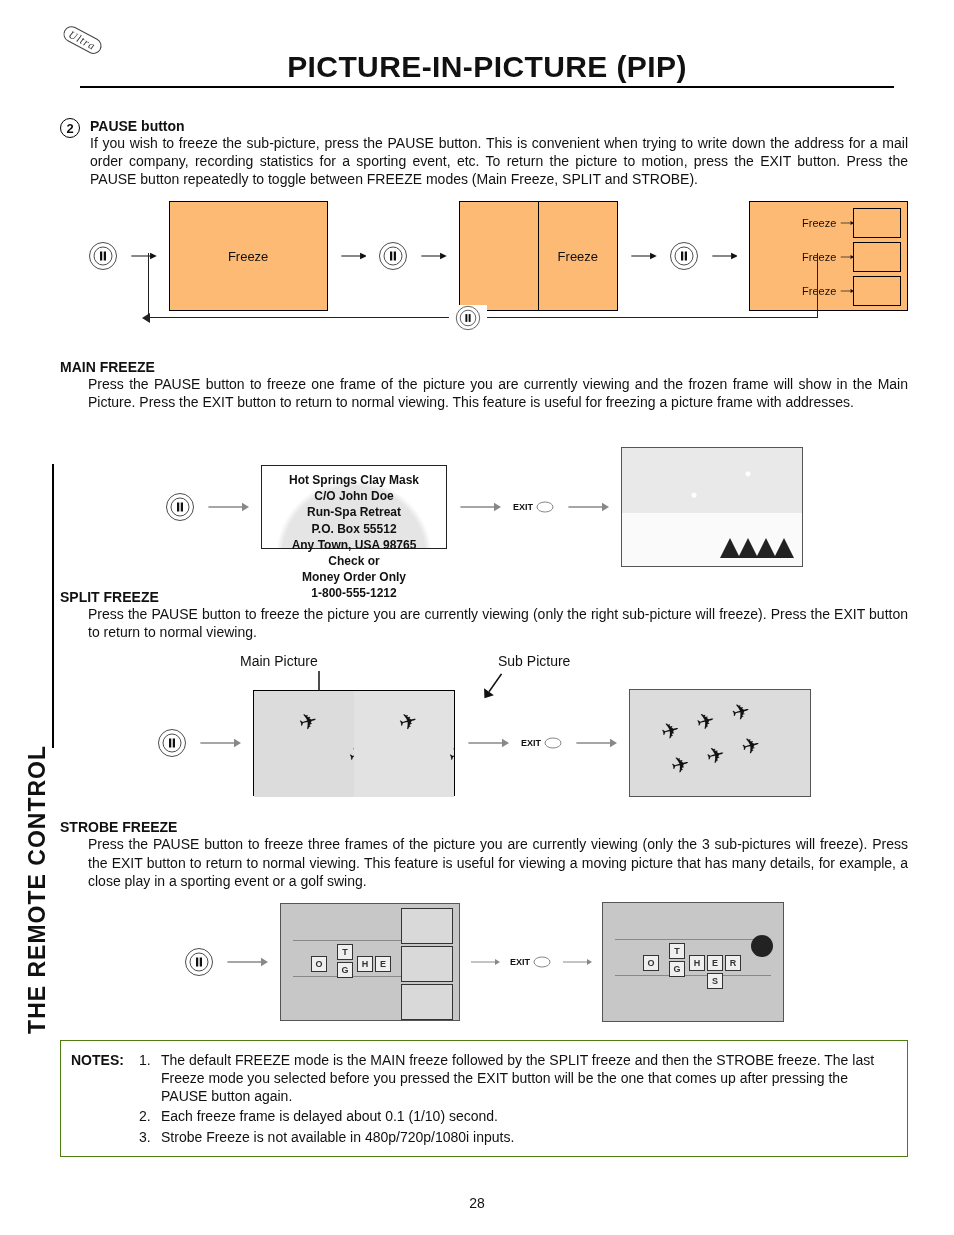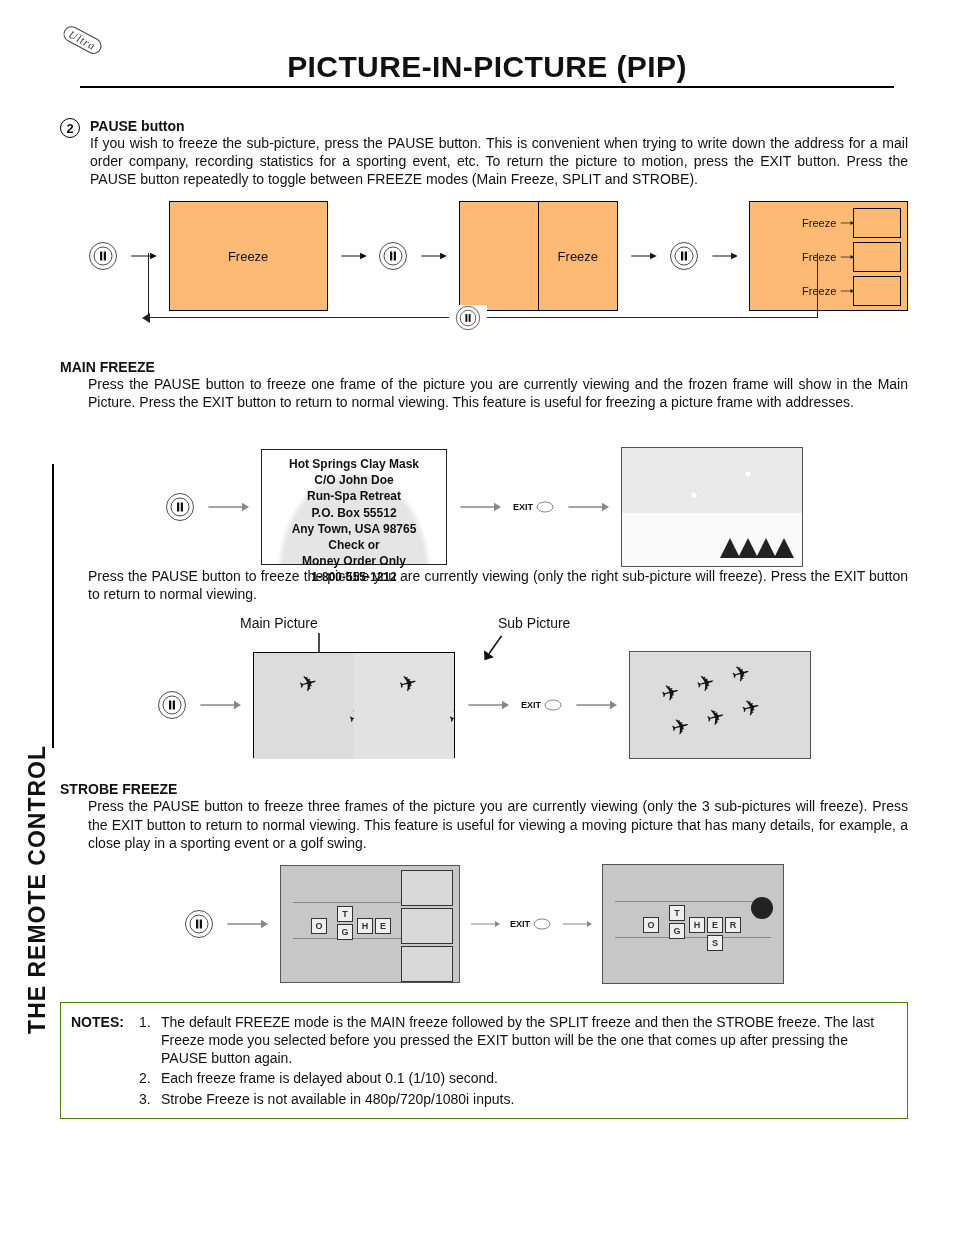--- a/index.html
+++ b/index.html
@@ -76,21 +76,21 @@
       radial-gradient(circle at 40% 40%, #fff 0 2px, transparent 3px),
       linear-gradient(180deg,#e9e9e9 0 55%, #fafafa 55% 100%);
   }
   .photo.snow::before {
     content:""; position:absolute; right:8px; bottom:8px; width:0;height:0;
     border-left:10px solid transparent; border-right:10px solid transparent;
     border-bottom:20px solid #222;
     filter: drop-shadow(-18px 0 0 #222) drop-shadow(-36px 0 0 #222);
   }
   .card {
-    width:186px; height:116px; border:1px solid #222;
+    width:186px; height:84px; border:1px solid #222;
     display:flex; flex-direction:column; align-items:center; justify-content:flex-start;
     font-size:12px; font-weight:700; line-height:1.35; text-align:center;
     padding:6px 6px; box-sizing:border-box; position:relative;
     background:
       radial-gradient(ellipse at 50% 110%, rgba(0,0,0,.10) 0 55%, transparent 60%),
       #fff;
   }
   .jets {
     width:180px; height:106px; background:#dcdcdc; border:1px solid #555;
     position:relative; overflow:hidden;
@@ -294,20 +294,21 @@
       </div>
 
       <svg style="width:46px;height:14px;" viewBox="0 0 60 20">
           <line x1="2" y1="10" x2="50" y2="10" stroke="#888" stroke-width="2"></line>
           <polygon points="50,4 60,10 50,16" fill="#888"></polygon>
         </svg>
 
       <div class="photo snow"></div>
     </div>
 
+    <div class="h2" style="margin-top:22px;">SPLIT FREEZE</div>
     <div class="body-text indent">Press the PAUSE button to freeze the picture you are currently viewing (only the right sub-picture will freeze).  Press the EXIT button to return to normal viewing.</div>
 
     <div style="position:relative; margin-top:14px;">
       <span class="label-over" style="left:180px; top:-2px;">Main Picture</span>
       <span class="label-over" style="left:438px; top:-2px;text-align:right;">Sub Picture</span>
       <svg style="position:absolute; left:244px; top:16px; width:30px; height:30px;" viewBox="0 0 20 30">
           <line x1="10" y1="0" x2="10" y2="22" stroke="#111" stroke-width="1.5"></line>
           <polygon points="4,22 16,22 10,30" fill="#111"></polygon>
         </svg>
       <svg style="position:absolute; left:418px; top:16px; width:30px; height:30px; transform:rotate(35deg);" viewBox="0 0 20 30">
@@ -417,13 +418,14 @@
         <div>2.</div>
         <div>Each freeze frame is delayed about 0.1 (1/10) second.</div>
         <div></div>
         <div>3.</div>
         <div>Strobe Freeze is not available in 480p/720p/1080i inputs.</div>
       </div>
     </div>
 
   </div>
 
+  <div class="page-num">28</div>
 </div>
 
 </body></html>

